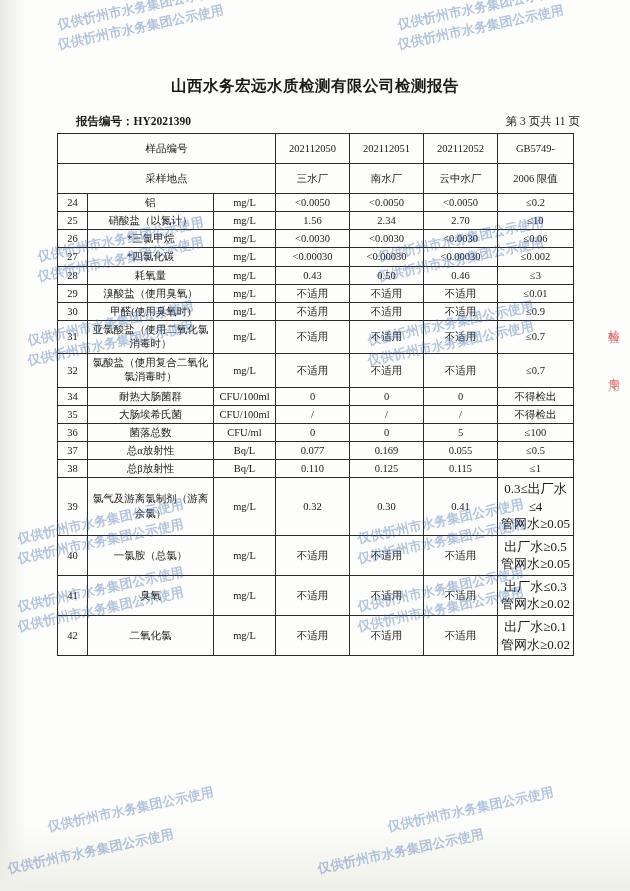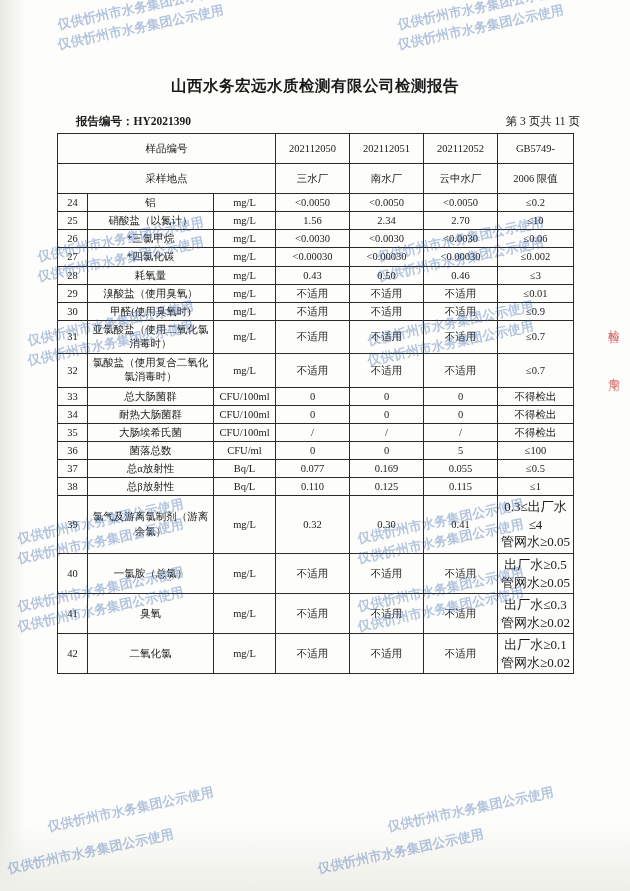--- a/index.html
+++ b/index.html
@@ -227,29 +227,20 @@
           <td>≤0.7</td>
         </tr>
         <tr>
           <td>32</td>
           <td class="name-cell two-line">氯酸盐（使用复合二氧化氯消毒时）</td>
           <td>mg/L</td>
           <td>不适用</td>
           <td>不适用</td>
           <td>不适用</td>
           <td>≤0.7</td>
-        </tr>
-        <tr>
-          <td>33</td>
-          <td class="name-cell">总大肠菌群</td>
-          <td>CFU/100ml</td>
-          <td>0</td>
-          <td>0</td>
-          <td>0</td>
-          <td>不得检出</td>
         </tr>
         <tr>
           <td>34</td>
           <td class="name-cell">耐热大肠菌群</td>
           <td>CFU/100ml</td>
           <td>0</td>
           <td>0</td>
           <td>0</td>
           <td>不得检出</td>
         </tr>

